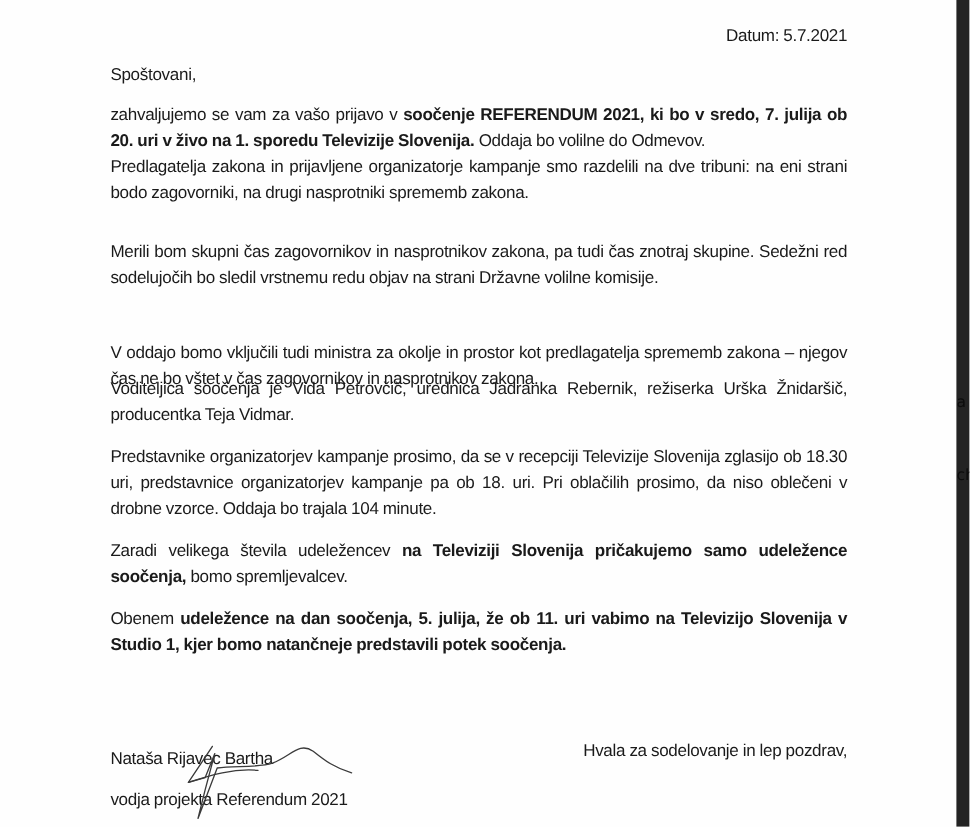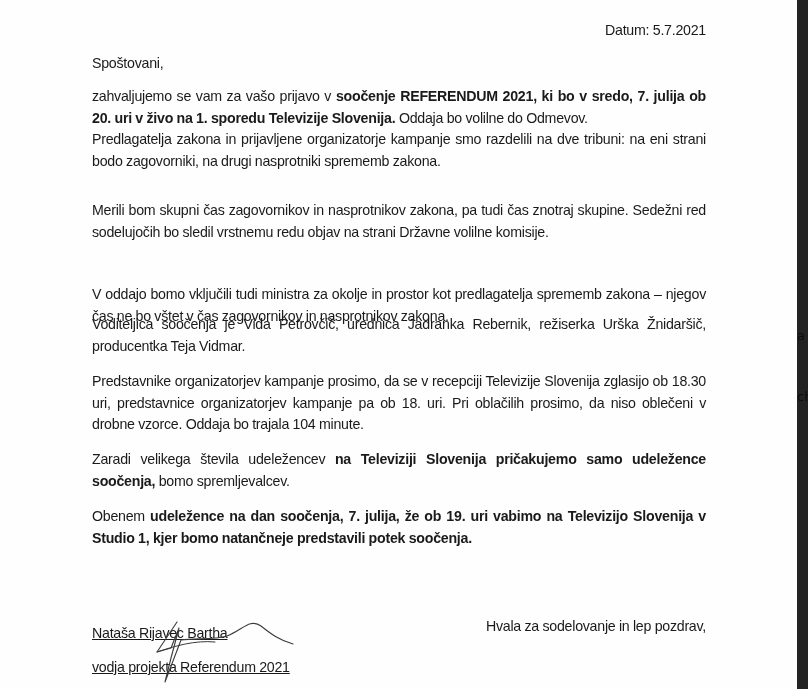--- a/index.html
+++ b/index.html
@@ -63,21 +63,21 @@
   }
   .para {
     position: absolute;
     left: 0;
     width: 614px;
     line-height: 21.5px;
     text-align: justify;
     text-align-last: left;
   }
   b { font-weight: bold; }
-  .sig-name { position: absolute; left: 0; white-space: nowrap; text-decoration: underline; }
+  .sig-name { position: absolute; left: 0; white-space: nowrap; }
   .signature {
     position: absolute;
     left: 135px;
     top: 610px;
     width: 160px;
     height: 80px;
   }
 </style>
 </head>
 <body>
@@ -88,21 +88,21 @@
 
     <div class="line" style="top:55px;">Spoštovani,</div>
 
     <div class="para" style="top:86px;"><span>zahvaljujemo se vam za vašo prijavo v </span><b>soočenje REFERENDUM 2021, ki bo v sredo, 7. julija ob 20. uri v živo na 1. sporedu Televizije Slovenija.</b><span> Oddaja bo volilne do Odmevov.</span></div>
     <div class="para" style="top:129px;"><span>Predlagatelja zakona in prijavljene organizatorje kampanje smo razdelili na dve tribuni:  na eni strani bodo zagovorniki, na drugi nasprotniki sprememb zakona.</span></div>
     <div class="para" style="top:200px;"><span>Merili bom skupni čas zagovornikov in nasprotnikov zakona, pa tudi čas znotraj skupine. Sedežni red sodelujočih bo sledil vrstnemu redu objav na strani Državne volilne komisije.</span></div>
     <div class="para" style="top:257px;margin-top:27px;"><span>V oddajo bomo vključili tudi ministra za okolje in prostor kot predlagatelja sprememb zakona – njegov čas ne bo vštet v čas zagovornikov in nasprotnikov zakona.</span></div>
     <div class="para" style="top:314px;"><span>Voditeljica soočenja je Vida Petrovčič, urednica Jadranka Rebernik, režiserka Urška Žnidaršič, producentka Teja Vidmar.</span></div>
     <div class="para" style="top:371px;"><span>Predstavnike organizatorjev kampanje prosimo, da se v recepciji Televizije Slovenija zglasijo ob 18.30 uri, predstavnice organizatorjev kampanje pa ob 18. uri. Pri oblačilih prosimo, da niso oblečeni v drobne vzorce. Oddaja bo trajala 104 minute.</span></div>
     <div class="para" style="top:449px;"><span>Zaradi velikega števila udeležencev </span><b>na Televiziji Slovenija pričakujemo samo udeležence soočenja,</b><span> bomo spremljevalcev.</span></div>
-    <div class="para" style="top:506px;"><span>Obenem </span><b>udeležence na dan soočenja, 7. julija, že ob 19. uri vabimo na Televizijo Slovenija v Studio 1, kjer bomo natančneje predstavili potek soočenja.</b></div>
+    <div class="para" style="top:506px;"><span>Obenem </span><b>udeležence na dan soočenja, 5. julija, že ob 11. uri vabimo na Televizijo Slovenija v Studio 1, kjer bomo natančneje predstavili potek soočenja.</b></div>
 
     <div class="line" style="top:618px;text-align:right;">Hvala za sodelovanje in lep pozdrav,</div>
     <div class="sig-name" style="top:625px;">Nataša Rijavec Bartha</div>
     <div class="sig-name" style="top:659px;">vodja projekta Referendum 2021</div>
   </div>
 
   <svg class="signature" viewBox="0 0 160 80">
     <path d="M42 12 L22 42 L36 38 L44 18 L36 48 L30 72 L46 30 C 60 28, 80 30, 92 26 C 108 20, 114 8, 126 16 C 136 24, 144 30, 158 34" fill="none" stroke="#3a3a3a" stroke-width="1.1" stroke-linecap="round" stroke-linejoin="round"></path>
     <path d="M22 42 C 40 36, 60 30, 80 32" fill="none" stroke="#3a3a3a" stroke-width="1" stroke-linecap="round"></path>
   </svg>

